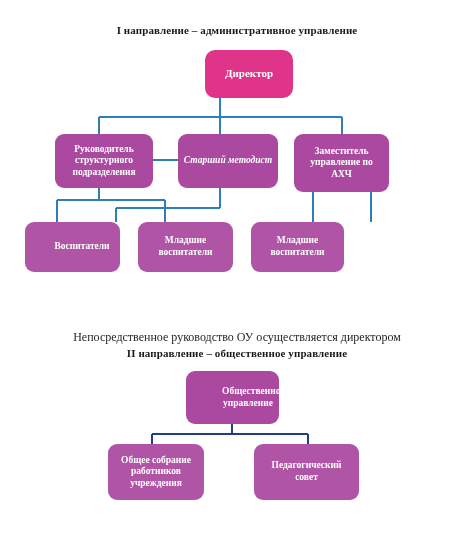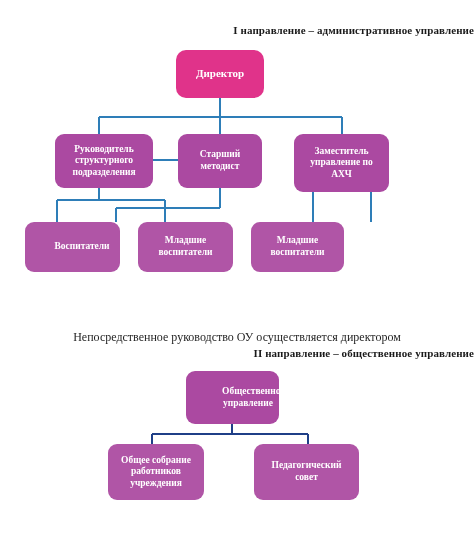--- a/index.html
+++ b/index.html
@@ -12,21 +12,21 @@
     width: 474px;
     height: 548px;
     background: #ffffff;
     overflow: hidden;
     font-family: "Liberation Serif", serif;
   }
 
   
   .heading {
     position: absolute;
-    text-align: right;
+    text-align: center;
     font-family: "Liberation Serif", serif;
     font-weight: bold;
     font-size: 11px;
     color: #1a1a1a;
     letter-spacing: 0.1px;
     white-space: nowrap;
   }
   .caption {
     position: absolute;
     text-align: center;
@@ -61,20 +61,21 @@
     font-weight: bold;
     font-size: 9.5px;
     line-height: 1.22;
     padding: 3px 5px;
     z-index: 2;
   }
   .node.root-pink {
     background: #e0338a;
     font-size: 11px;
     border-radius: 10px;
+    margin-left: 29px;
   }
   .node.purple {
     background: #ab49a1;
   }
   .node.purple-b {
     background: #b055a6;
   }
   .node span {
     display: block;
     width: 100%;
@@ -127,21 +128,21 @@
   </svg>
 
   <div class="node root-pink" style="left:176px; top:50px; width:88px; height:48px;">
     <span>Директор</span>
   </div>
 
   <div class="node purple" style="left:55px; top:134px; width:98px; height:54px;">
     <span>Руководитель структурного подразделения</span>
   </div>
 
-  <div class="node purple" style="left:178px; top:134px; width:84px; height:54px;">
+  <div class="node purple" style="left:178px; top:134px; width:100px; height:54px;font-style:italic;">
     <span>Старший методист</span>
   </div>
 
   <div class="node purple" style="left:294px; top:134px; width:95px; height:58px;">
     <span>Заместитель управление по АХЧ</span>
   </div>
 
   <div class="node purple-b" style="left:25px; top:222px; width:95px; height:50px;padding-left:24px;">
     <span>Воспитатели</span>
   </div>

